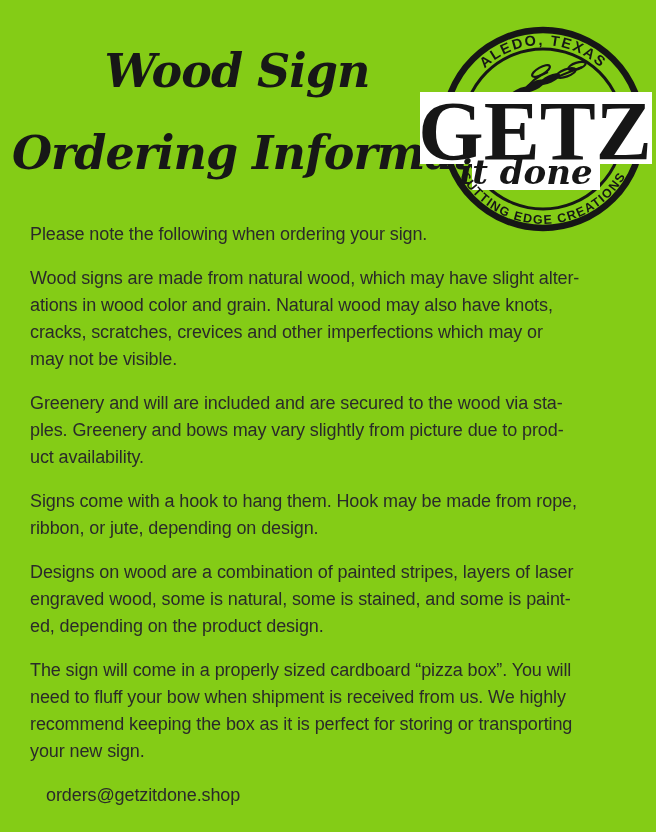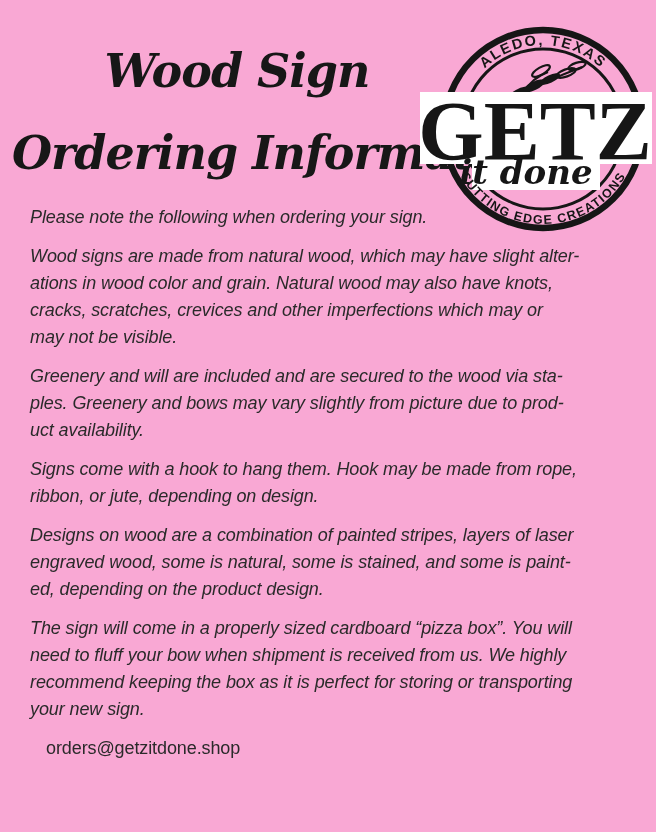--- a/index.html
+++ b/index.html
@@ -1,21 +1,21 @@
 <!DOCTYPE html>
 <html><head>
 <meta charset="utf-8">
 <style>
   html, body { margin: 0; padding: 0; background: #888; }
   .page {
     position: relative;
     width: 656px;
     height: 832px;
     margin: 0 auto;
-    background: #f9a8d4;
+    background: #84cc16;
     overflow: hidden;
     font-family: "Liberation Sans", sans-serif;
   }
 
   
   .title-block {
     position: absolute;
     left: 12px;
     top: 30px;
     width: 450px;
@@ -45,21 +45,21 @@
   
   .body-text {
     position: absolute;
     left: 30px;
     top: 204px;
     width: 615px;
     color: #2a2a2a;
     font-size: 18px;
     letter-spacing: -0.1px;
   }
-  .paragraph { margin: 0 0 12px 0; font-style: italic; }
+  .paragraph { margin: 17px 0 12px 0; }
   .paragraph-line {
     line-height: 27px;
     white-space: nowrap;
   }
   .email-line { line-height: 27px; white-space: nowrap; margin-left: 16px; }
 </style>
 </head>
 <body>
 
 <div class="page">

